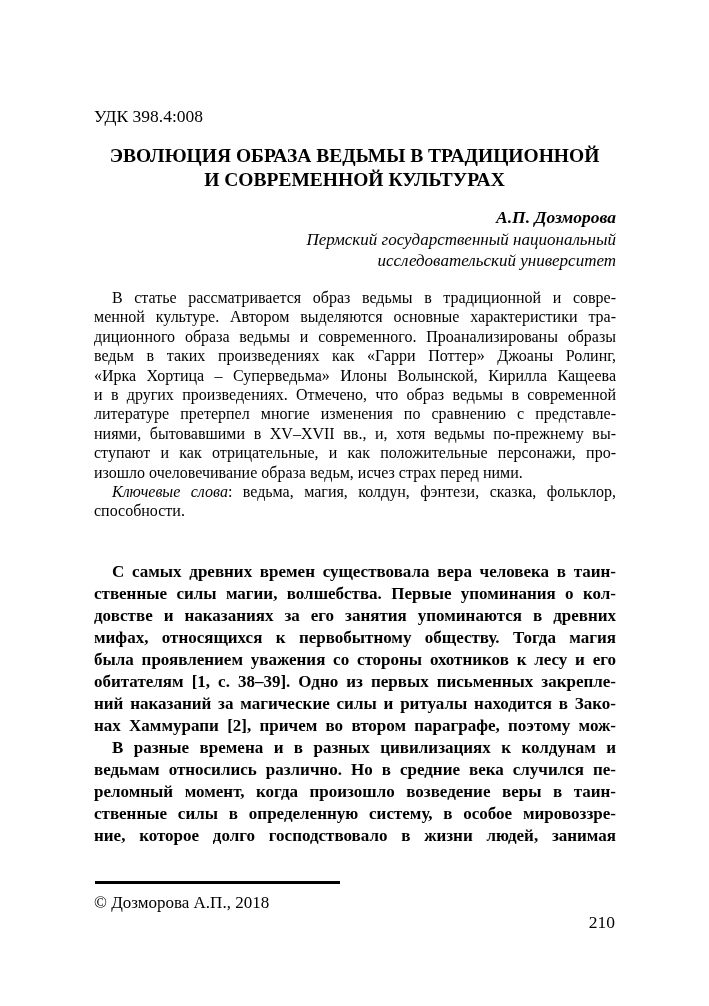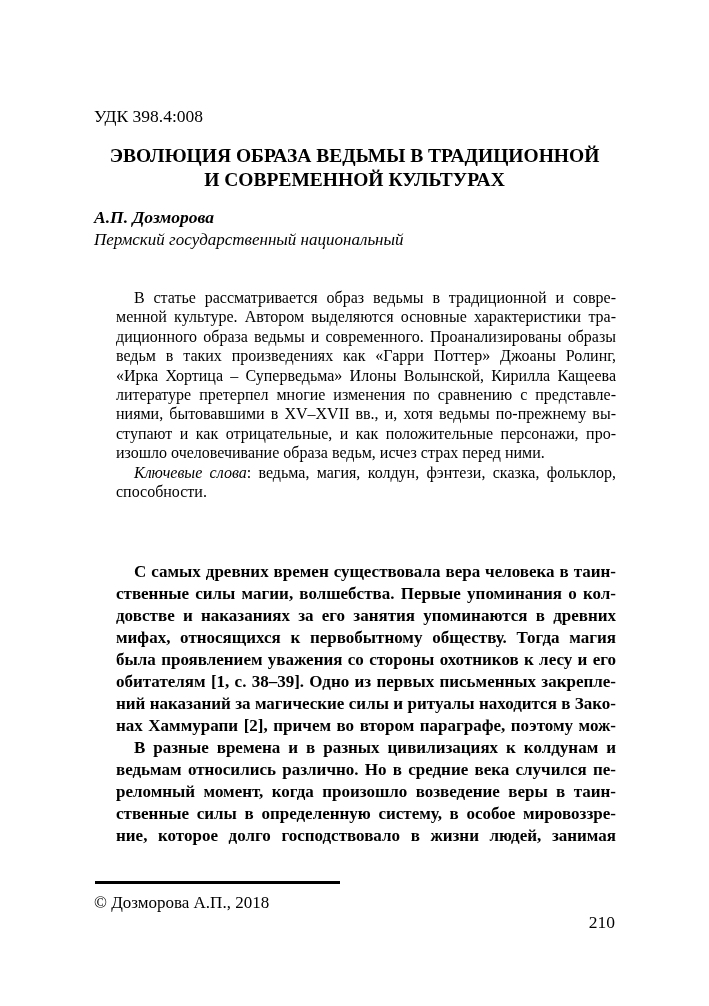--- a/index.html
+++ b/index.html
@@ -23,21 +23,21 @@
     position: absolute;
     top: 144px; left: 0; width: 709px;
     text-align: center;
     font-weight: bold;
     font-size: 19.5px;
     line-height: 23.5px;
   }
   .author-block {
     position: absolute;
     top: 207px; left: 94px; width: 522px;
-    text-align: left;
+    text-align: right;
     font-style: italic;
     font-size: 17px;
     line-height: 21.6px;
   }
   .author-name { font-weight: bold; font-size: 17.5px; }
   .abstract {
     position: absolute;
     top: 288px; left: 94px; width: 522px;
     font-size: 16px;
     line-height: 19.4px;
@@ -46,21 +46,20 @@
     position: absolute;
     top: 561px; left: 94px; width: 522px;
     font-size: 17px;
     line-height: 22px;
     font-weight: bold;
   }
   .jline {
     text-align: justify;
     text-align-last: justify;
     white-space: normal;
-    margin-left: 22px;
   }
   .jline.last { text-align-last: left; }
   .jline.indent { text-indent: 18px; }
   .kw-label { font-style: italic; }
   .footnote-rule {
     position: absolute;
     top: 881px; left: 95px;
     width: 245px; height: 3px;
     background: #000000;
   }
@@ -87,30 +86,32 @@
   <div class="udc">УДК 398.4:008</div>
 
   <div class="title">
     <div>ЭВОЛЮЦИЯ ОБРАЗА ВЕДЬМЫ В ТРАДИЦИОННОЙ</div>
     <div>И СОВРЕМЕННОЙ КУЛЬТУРАХ</div>
   </div>
 
   <div class="author-block">
     <div class="author-name">А.П. Дозморова</div>
     <div>Пермский государственный национальный</div>
+    <div>исследовательский университет</div>
   </div>
 
   <div class="abstract">
     <div>
 
     <div class="jline indent">В статье рассматривается образ ведьмы в традиционной и совре-</div>
         <div class="jline">менной культуре. Автором выделяются основные характеристики тра-</div>
         <div class="jline">диционного образа ведьмы и современного. Проанализированы образы</div>
         <div class="jline">ведьм в таких произведениях как «Гарри Поттер» Джоаны Ролинг,</div>
         <div class="jline">«Ирка Хортица – Суперведьма» Илоны Волынской, Кирилла Кащеева</div>
+        <div class="jline">и в других произведениях. Отмечено, что образ ведьмы в современной</div>
         <div class="jline">литературе претерпел многие изменения по сравнению с представле-</div>
         <div class="jline">ниями, бытовавшими в XV–XVII вв., и, хотя ведьмы по-прежнему вы-</div>
         <div class="jline">ступают и как отрицательные, и как положительные персонажи, про-</div>
         <div class="jline last">изошло очеловечивание образа ведьм, исчез страх перед ними.</div>
       </div>
     <div class="jline indent">
       <span class="kw-label">Ключевые слова</span><span>: ведьма, магия, колдун, фэнтези, сказка, фольклор,</span>
     </div>
     <div class="jline last">способности.</div>
   </div>

